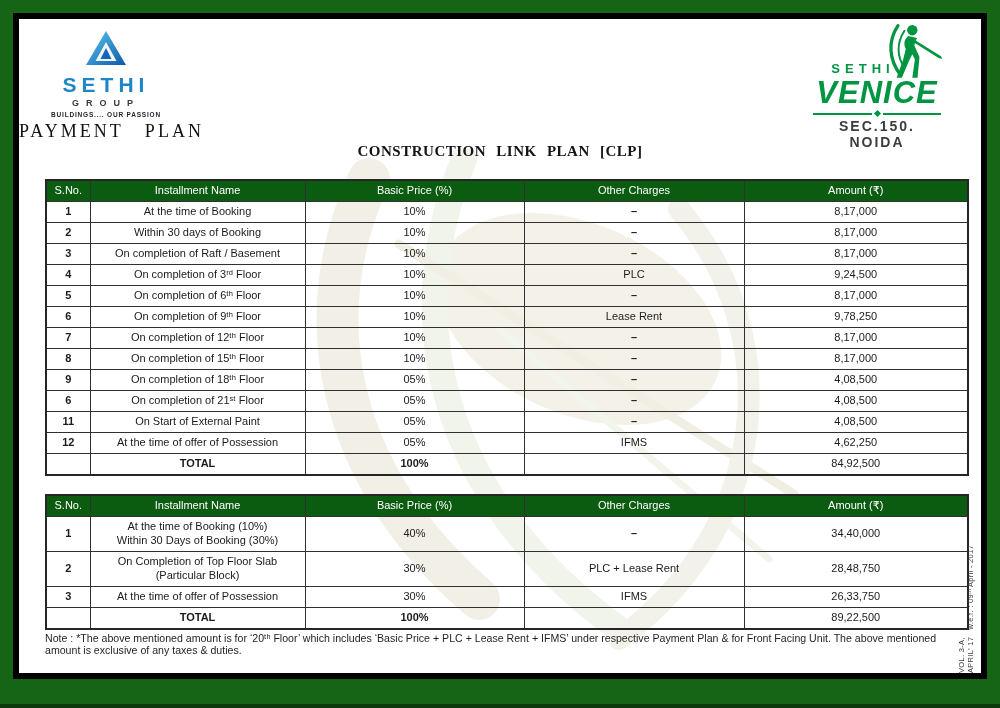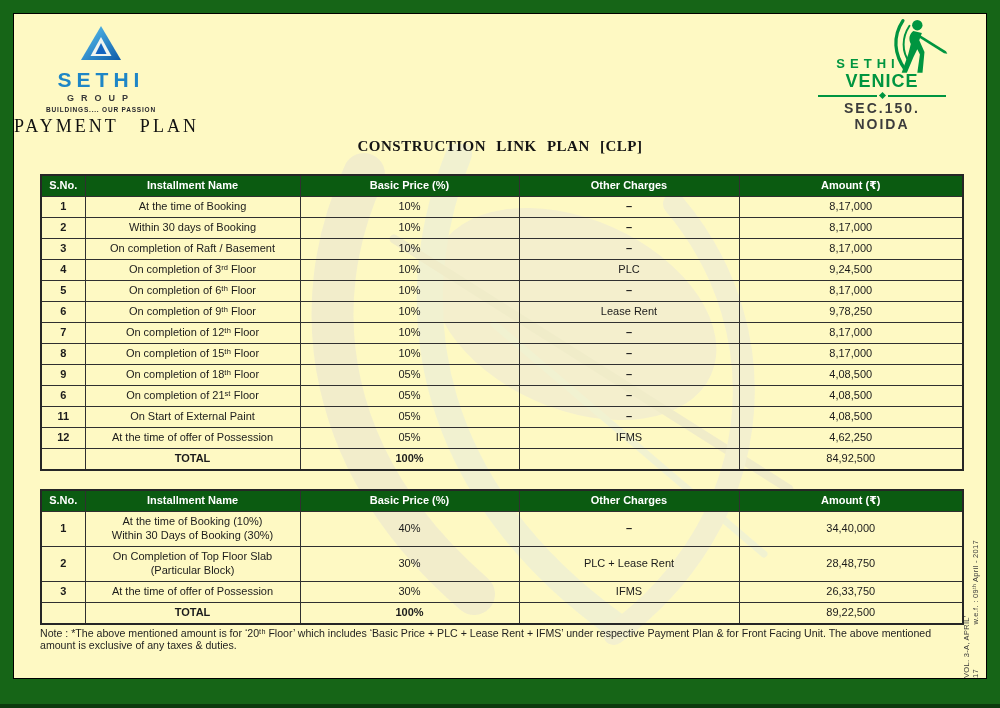--- a/index.html
+++ b/index.html
@@ -1,49 +1,49 @@
 <!DOCTYPE html>
 <html><head>
 <meta charset="utf-8">
 <style>
   html,body{margin:0;padding:0;}
   body{width:1000px;height:708px;font-family:"Liberation Sans","DejaVu Sans",sans-serif;}
   .page{position:relative;width:1000px;height:708px;background:#166517;overflow:hidden;border-bottom:4px solid #0c3a0d;box-sizing:border-box;}
-  .content{position:absolute;left:13px;top:13px;right:13px;bottom:25px;background:#fef9c3;border:1px solid #000000;overflow:hidden;}
+  .content{position:absolute;left:13px;top:13px;right:13px;bottom:25px;background:#ffffff;border:6px solid #000000;overflow:hidden;}
 
   
   .watermark{position:absolute;left:230px;top:130px;width:560px;height:520px;opacity:.55;pointer-events:none;}
 
   
   .group-logo{position:absolute;left:28px;top:10px;width:118px;text-align:center;}
   .group-name{font-size:21px;font-weight:bold;letter-spacing:5px;color:#1e86c6;margin-top:2px;}
   .group-sub{font-size:9px;font-weight:bold;letter-spacing:7px;color:#3a3a3a;margin-top:1px;}
   .group-tagline{font-size:6.5px;font-weight:bold;letter-spacing:.8px;color:#26262e;margin-top:3px;}
 
   .venice-logo{position:absolute;right:38px;top:2px;width:132px;text-align:center;}
   .golfer{position:absolute;right:-2px;top:2px;}
   .venice-brand{font-size:13px;font-weight:bold;letter-spacing:5px;color:#009540;margin-top:40px;margin-right:28px;}
-  .venice-name{font-size:18px;font-weight:bold;letter-spacing:1px;color:#009540;line-height:1;margin-top:1px;font-family:"Liberation Sans","DejaVu Sans",sans-serif;}
+  .venice-name{font-size:31px;font-weight:bold;letter-spacing:1px;color:#009540;line-height:1;margin-top:1px;font-family:"Liberation Sans","DejaVu Sans",sans-serif;font-style:italic;}
   .venice-rule{display:flex;align-items:center;margin:3px 2px 2px 2px;}
   .venice-rule .bar{flex:1;height:2px;background:#009540;}
   .venice-rule .diamond{width:5px;height:5px;background:#009540;transform:rotate(45deg);margin:0 3px;}
   .venice-loc{font-size:14px;font-weight:bold;letter-spacing:2px;color:#3c3c3c;}
 
   
   .main-title{position:absolute;left:0;right:0;top:102px;text-align:left;font-family:"Liberation Serif","DejaVu Serif",serif;font-size:18px;letter-spacing:3px;word-spacing:14px;color:#111;}
   .sec-title{position:absolute;left:0;right:0;text-align:center;font-family:"Liberation Serif","DejaVu Serif",serif;font-size:15px;font-weight:bold;letter-spacing:.5px;word-spacing:6px;color:#141414;}
   .clp-title{top:124px;}
   .epp-title{top:452px;}
 
   
   .pay-table{position:absolute;left:26px;border-collapse:collapse;table-layout:fixed;width:922px;font-size:11px;color:#1b1b1b;border:2px solid #262626;}
   .clp-table{top:160px;}
   .epp-table{top:475px;}
   .pay-table th,.pay-table td{border:1px solid #303030;text-align:center;padding:0 4px;height:20px;line-height:1.25;background:transparent;}
-  .pay-table thead th{background:#0b5b11;color:#ffffff;font-weight:bold;}
+  .pay-table thead th{background:#0b5b11;color:#ffffff;font-weight:normal;}
   .col-sno{width:44px;}
   .col-name{width:215px;}
   .col-basic{width:219px;}
   .col-other{width:220px;}
   .col-amount{width:224px;}
   .sno-cell{font-weight:bold;}
   .dash-cell{font-weight:bold;}
   .name-cell{white-space:pre-line;}
   .total-label{font-weight:bold;}
   .total-basic{font-weight:bold;}

